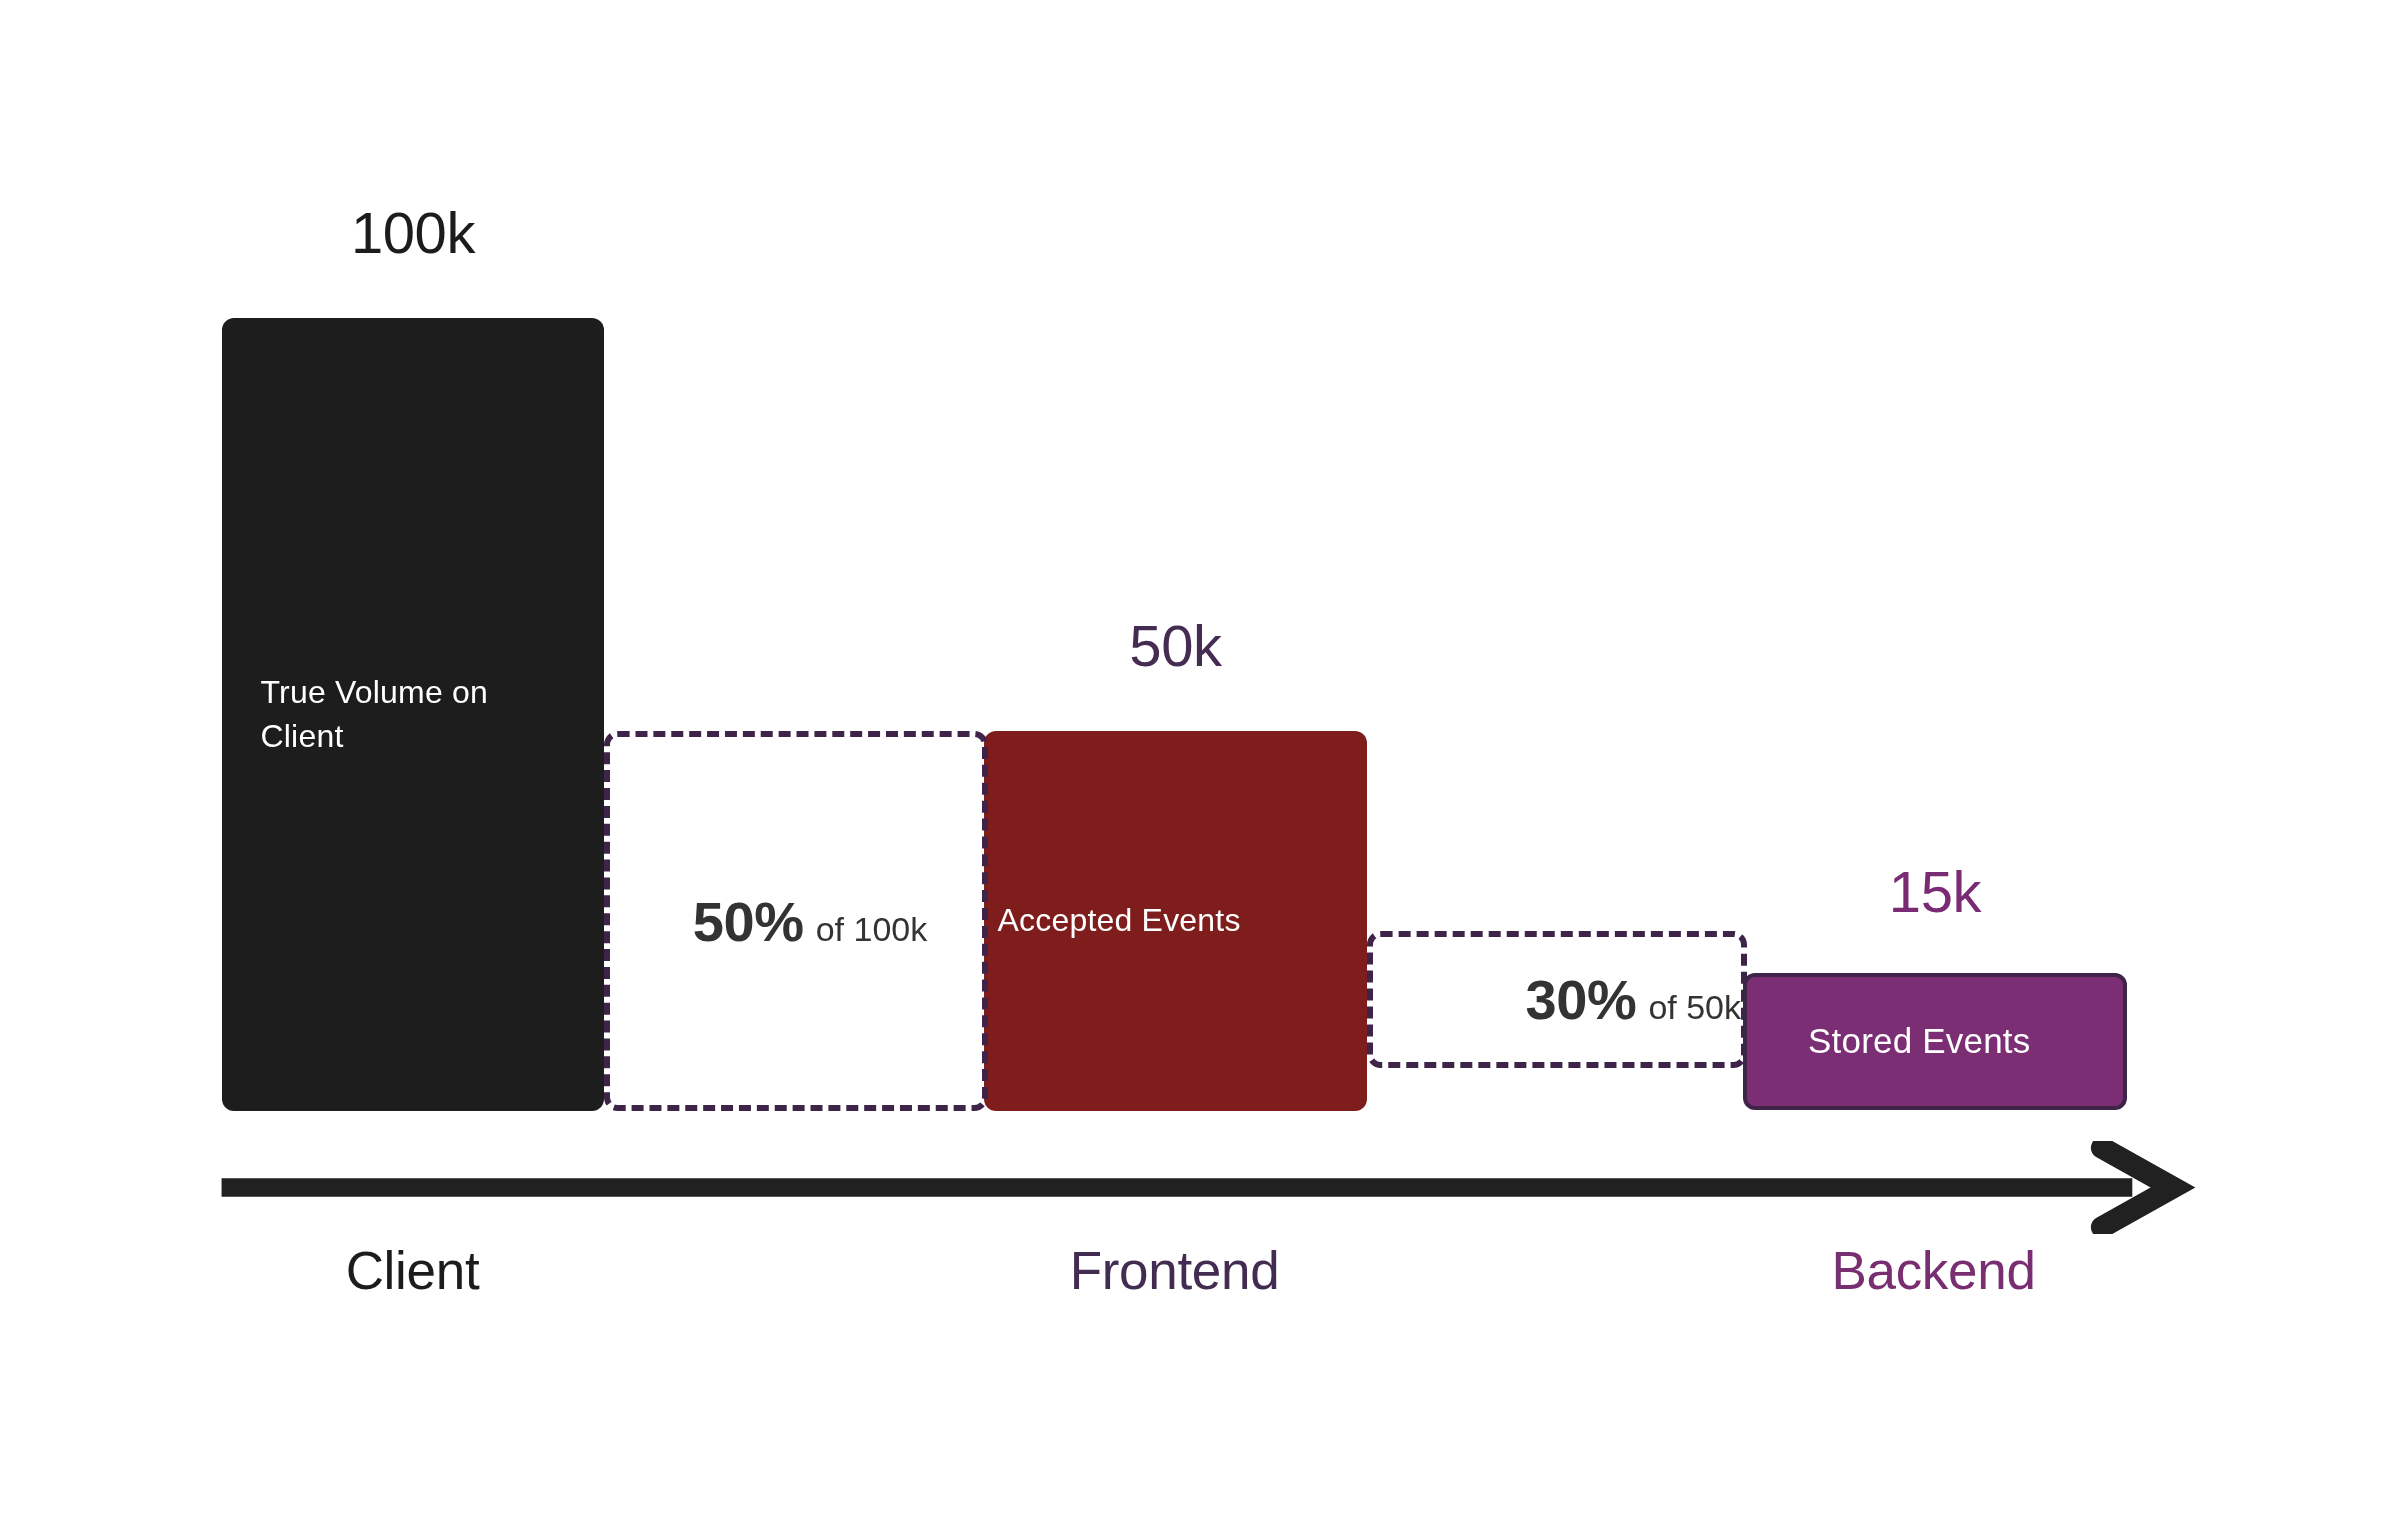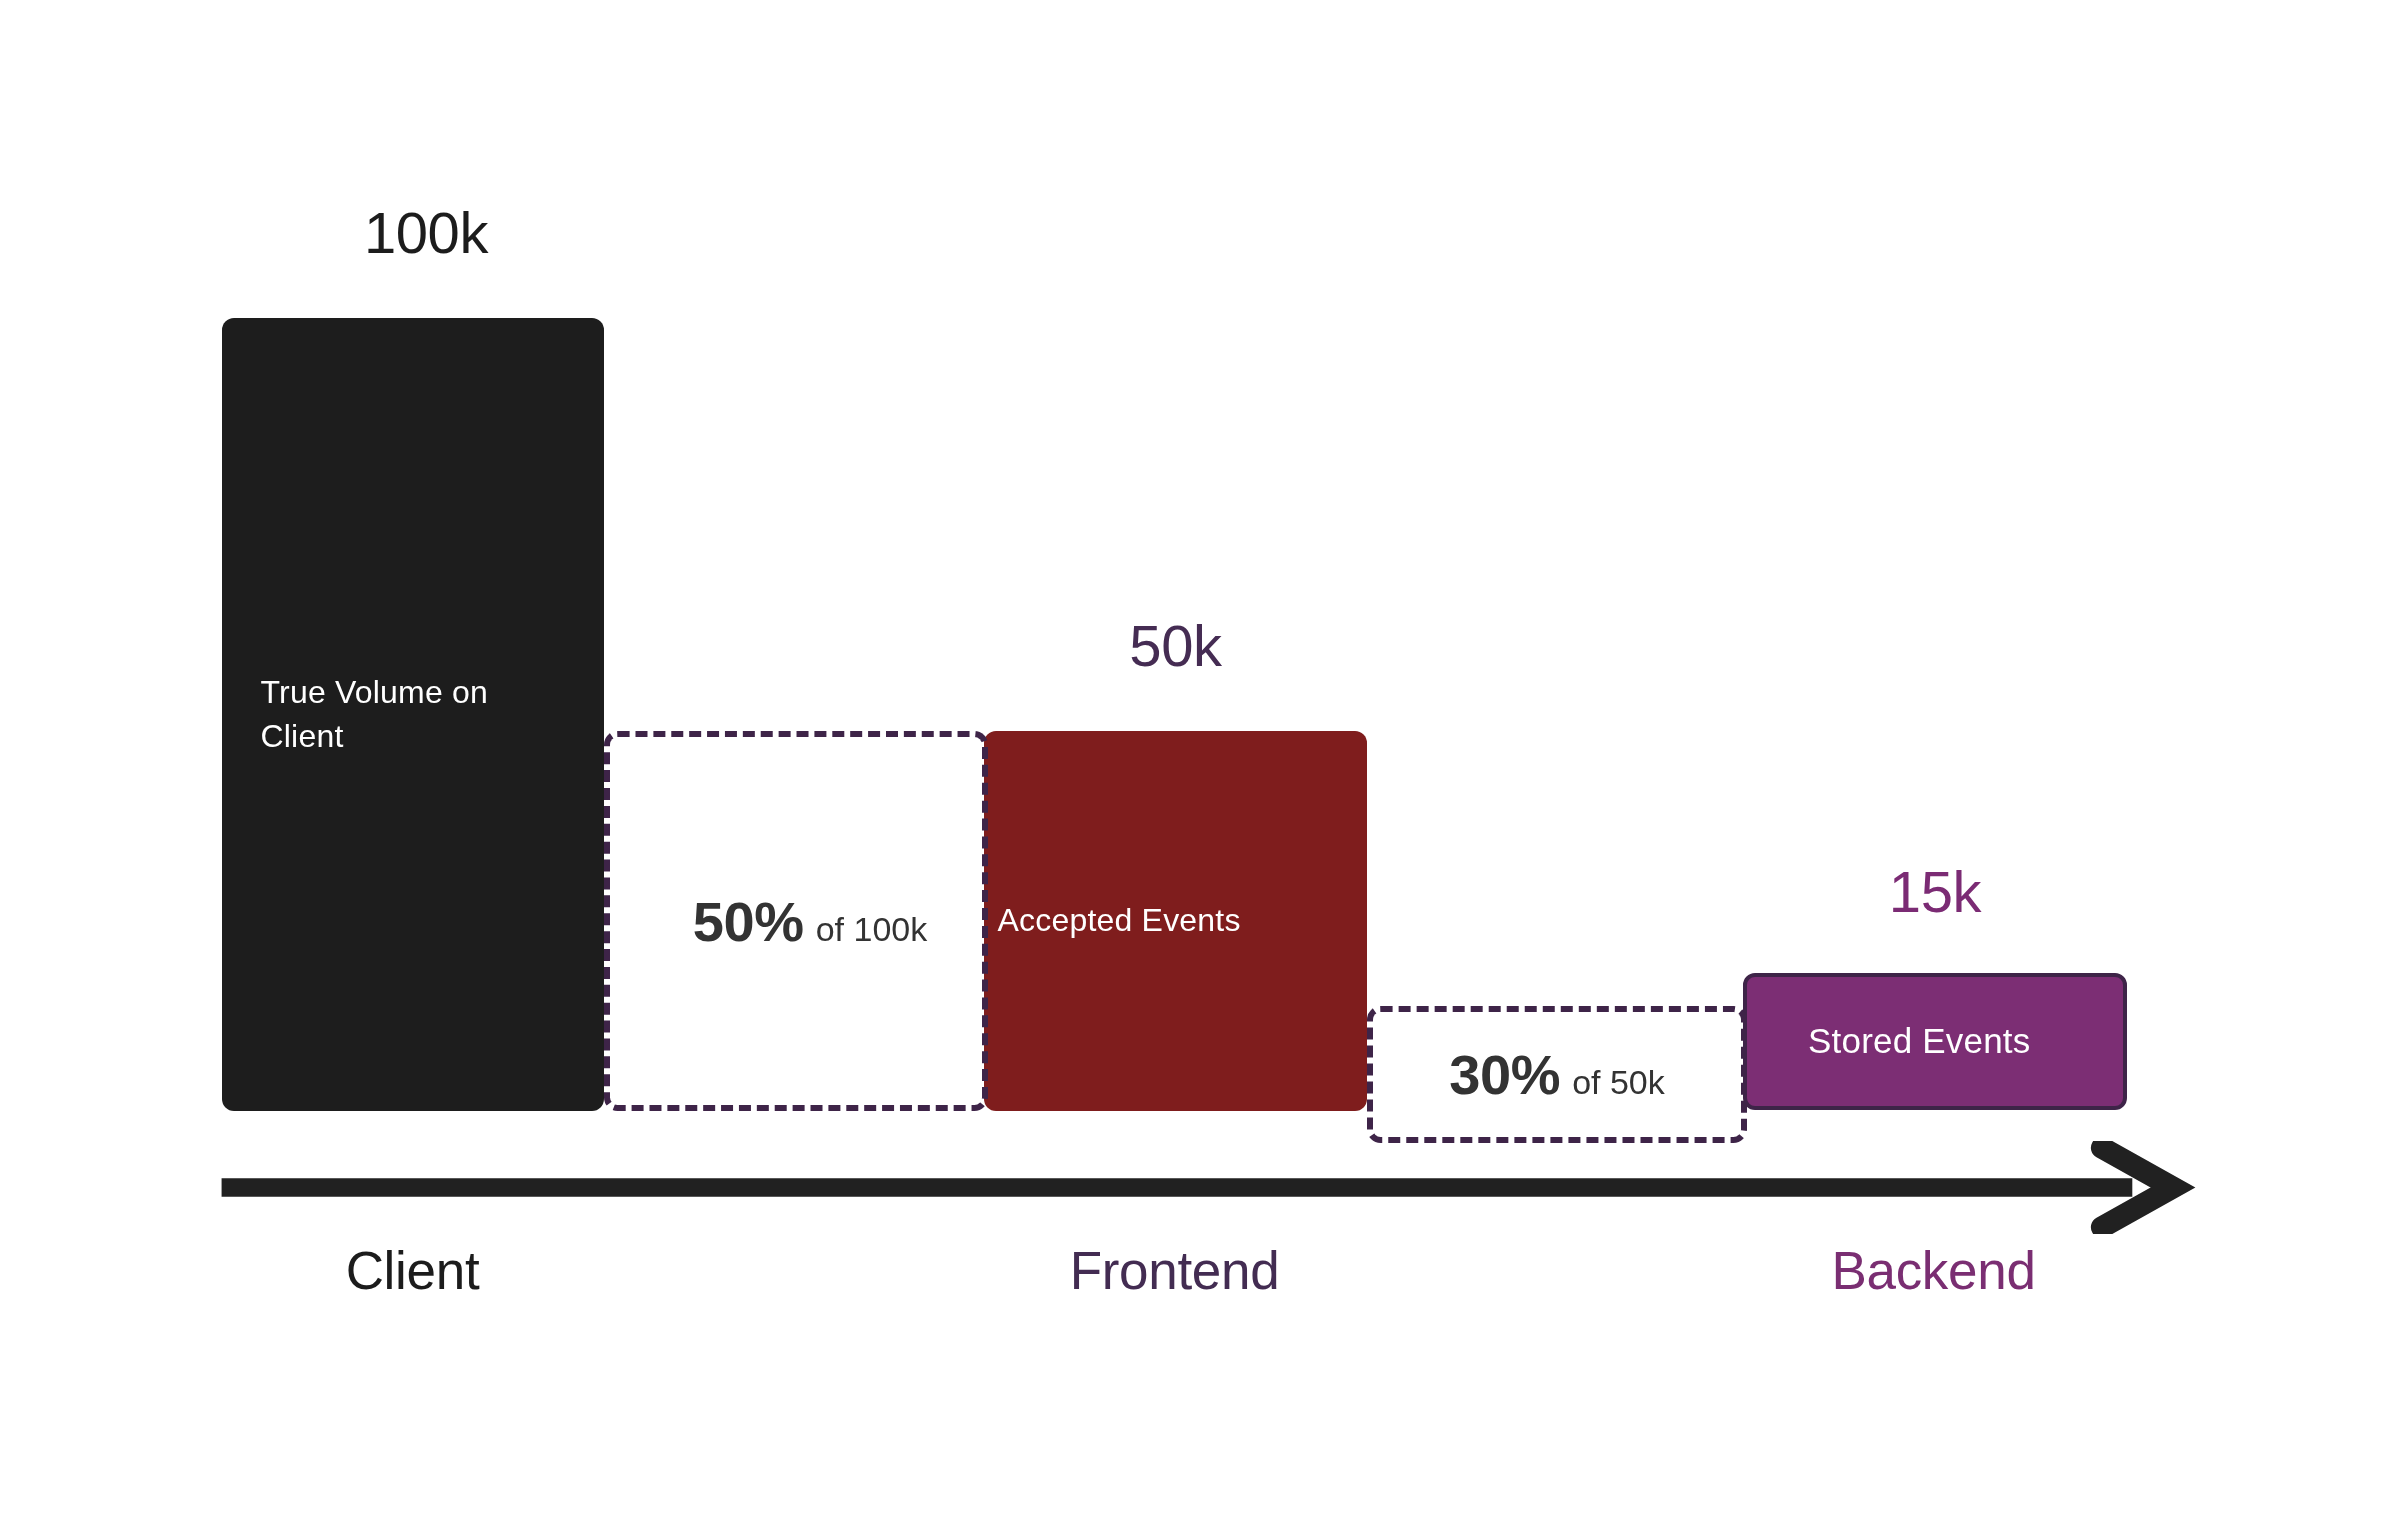--- a/index.html
+++ b/index.html
@@ -95,23 +95,24 @@
   }
   .dropbox-1 {
     left: 604px;
     top: 731px;
     width: 384px;
     height: 380px;
     padding-left: 28px;
   }
   .dropbox-2 {
     left: 1367px;
-    top: 1006px;
+    top: 931px;
     width: 380px;
     height: 137px;
+    justify-content: flex-end;
   }
 
   .drop-text {
     white-space: nowrap;
     display: flex;
     align-items: baseline;
     justify-content: center;
     gap: 12px;
     color: #333333;
   }
@@ -128,21 +129,21 @@
 
   
   .value-label {
     position: absolute;
     text-align: center;
     font-size: 58px;
     font-weight: 400;
     letter-spacing: -0.4px;
     white-space: nowrap;
   }
-  .value-client   { left: 235px;  width: 382px; top: 199px;  color: #1c1c1c; }
+  .value-client   { left: 222px;  width: 382px; top: 199px;  color: #1c1c1c; }
   .value-frontend { left: 984px; width: 383px; top: 612px;  color: #452C53; }
   .value-backend  { left: 1743px; width: 384px; top: 858px; color: #7B2B74; }
 
   
   .axis-arrow {
     position: absolute;
     left: 212px;
     top: 1141px;
     width: 1984px;
     height: 93px;

